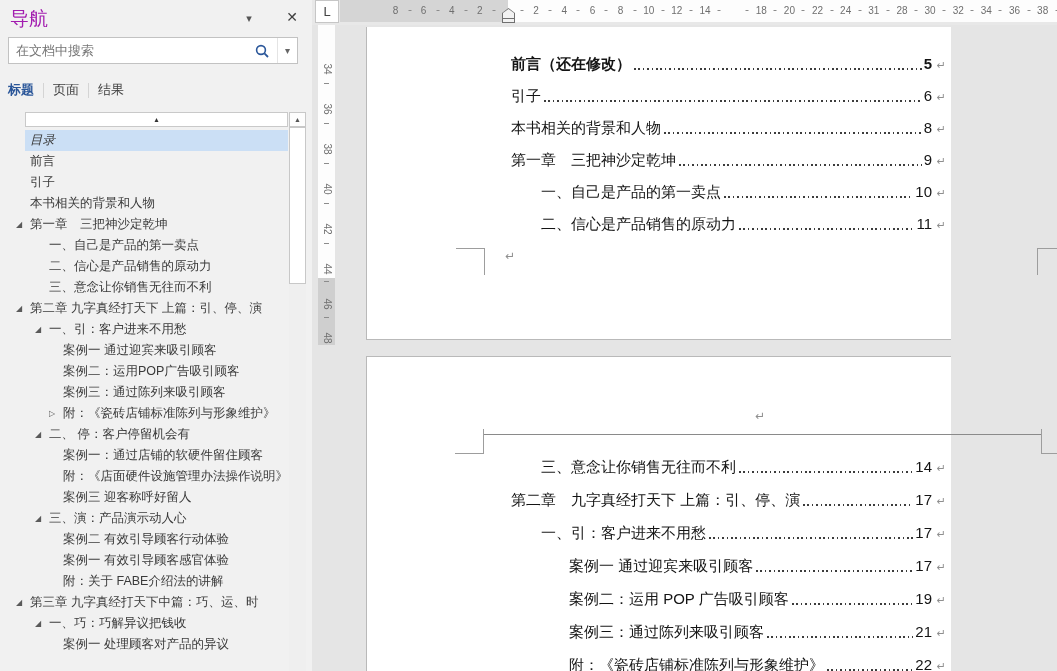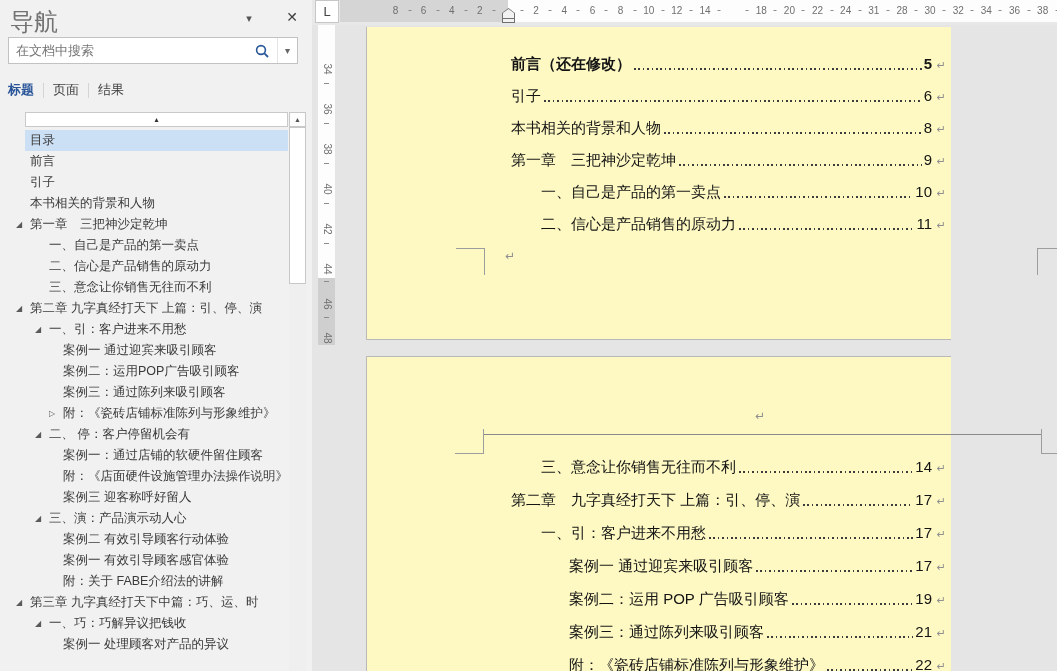--- a/index.html
+++ b/index.html
@@ -2,21 +2,21 @@
 <html><head>
 <meta charset="utf-8">
 <style>
   * { box-sizing: border-box; margin:0; padding:0; }
   html,body { width:1057px; height:671px; overflow:hidden; background:#e5e5e5;
               font-family:"Liberation Sans","DejaVu Sans",sans-serif; }
   #screen { position:relative; width:1057px; height:671px; overflow:hidden; background:#e5e5e5; }
 
   
   #navpane { position:absolute; left:0; top:0; width:312px; height:671px; background:#f1f1f1; }
-  #nav-title { position:absolute; left:10px; top:6px; font-size:24px; color:#737373; }
+  #nav-title { position:absolute; left:10px; top:6px; font-size:19px; color:#a21caf; }
   #pane-menu-btn { position:absolute; left:238px; top:8px; width:22px; height:20px; color:#555;
                    font-size:11px; text-align:center; line-height:20px; }
   #pane-close-btn { position:absolute; left:281px; top:6px; width:22px; height:22px; color:#3f3f3f;
                     font-size:14px; text-align:center; line-height:22px; }
   #searchbox { position:absolute; left:8px; top:37px; width:290px; height:27px; background:#fff;
                border:1px solid #c2c2c2; display:flex; align-items:center; }
   #search-input { flex:1; border:none; outline:none; background:transparent; font-size:13px;
                   color:#3d3d3d; padding-left:7px; font-family:inherit; }
   #search-btn { width:30px; height:25px; display:flex; align-items:center; justify-content:center; }
   #search-dd { width:20px; height:25px; color:#666; font-size:10px; display:flex; align-items:center;
@@ -24,21 +24,21 @@
   #nav-tabs { position:absolute; left:8px; top:80px; height:20px; display:flex; align-items:center; font-size:13px; }
   .nav-tab { color:#3f3f3f; padding:0 9px; }
   .nav-tab:first-child { padding-left:0; }
   .nav-tab.active { color:#2a5699; font-weight:bold; }
   .tab-sep { width:1px; height:15px; background:#d4d4d4; }
   #jumpbar { position:absolute; left:25px; top:112px; width:263px; height:15px; background:#fff;
              border:1px solid #c9c9c9; text-align:center; font-size:8px; line-height:13px; color:#333; }
   #nav-list { position:absolute; left:25px; top:130px; width:263px; height:541px; overflow:visible; }
   .nav-row { position:relative; height:21px; line-height:21px; font-size:12.5px; color:#3a3a3a;
              white-space:nowrap; overflow:visible; }
-  .nav-row.selected { background:#cbdff5; }
+  .nav-row.selected { background:#cbdff5;font-style:italic; }
   .twisty { position:absolute; top:0; font-size:8px; color:#5a5a5a; line-height:21px; }
   
   #nav-scroll { position:absolute; left:289px; top:112px; width:17px; height:559px; background:#efefef; }
   #nav-scroll-up { position:absolute; left:0; top:0; width:17px; height:15px; background:#fdfdfd;
                    border:1px solid #c8c8c8; font-size:7px; color:#555; text-align:center; line-height:14px; }
   #nav-scroll-thumb { position:absolute; left:0; top:15px; width:17px; height:157px; background:#fff;
                       border:1px solid #c8c8c8; }
 
   
   #ruler-strip { position:absolute; left:312px; top:0; width:745px; height:25px; background:#e8e8e8; }
@@ -59,21 +59,21 @@
   
   #vruler { position:absolute; left:318px; top:25px; width:17px; height:320px; }
   #vruler-white { position:absolute; left:0; top:0; width:17px; height:253px; background:#fdfdfd; }
   #vruler-gray  { position:absolute; left:0; top:253px; width:17px; height:67px; background:#cfcfcf; }
   .vnum { position:absolute; left:0; width:17px; height:12px; font-size:10px; color:#6f6f6f;
           text-align:center; line-height:12px; transform:rotate(90deg); }
   .vtick { position:absolute; left:6px; width:5px; height:1px; background:#8c8c8c; }
 
   
   #docarea { position:absolute; left:312px; top:25px; width:745px; height:646px; }
-  .page { position:absolute; left:54px; width:585px; background:#fef9c3; }
+  .page { position:absolute; left:54px; width:585px; background:#ffffff; }
   #page1 { top:2px; height:313px; border-left:1px solid #b9b9b9; border-bottom:1px solid #b9b9b9; }
   #page2 { top:331px; height:315px; border-left:1px solid #b9b9b9; border-top:1px solid #b9b9b9; }
   .toc-line { position:absolute; right:19px; display:flex; align-items:flex-end; height:20px;
               font-size:15px; color:#141414; white-space:nowrap; }
   .toc-line.lvl1 { left:144px; } .toc-line.lvl2 { left:174px; } .toc-line.lvl3 { left:202px; }
   .toc-line .t { line-height:20px; }
   .toc-line.bold .t, .toc-line.bold .pg { font-weight:bold; }
   .dots { flex:1; height:2px; margin:0 2px 4px 3px;
           background:repeating-linear-gradient(to right,#3c3c3c 0 1.6px,transparent 1.6px 4.4px); }
   .pg { line-height:20px; }

